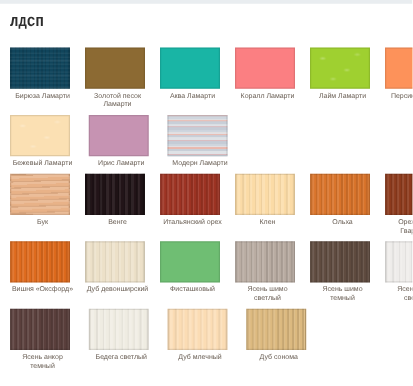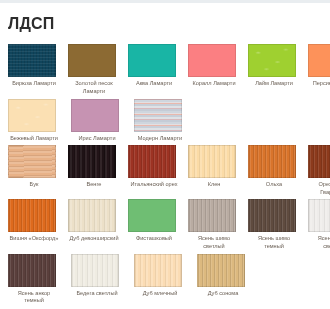--- a/index.html
+++ b/index.html
@@ -4,22 +4,22 @@
 <style>
   html,body{margin:0;padding:0;}
   body{
     width:330px;height:309px;overflow:hidden;
     background:#ffffff;
     font-family:"Liberation Sans","DejaVu Sans",sans-serif;
     -webkit-font-smoothing:antialiased;
   }
   #top-rule{height:3px;background:#e9edf0;width:100%;}
   #page-title{
-    font-size:16px;font-weight:bold;color:#2d2d2d;
-    padding:4px 0 0 8px;letter-spacing:.2px;line-height:11px;
+    font-size:11px;font-weight:bold;color:#2d2d2d;
+    padding:4px 0 0 8px;letter-spacing:.2px;line-height:11px;font-family:Liberation Mono, monospace;
   }
   #swatch-grid{padding:5px 0 0 0;}
   .row{display:flex;}
   .cell{width:55px;margin-left:8px;margin-bottom:3px;}
   .cell:first-child{margin-left:8px;}
   .swatch{
     width:48px;height:33px;border:1px solid rgba(0,0,0,.10);
     box-sizing:border-box;background-size:cover;position:relative;
   }
   .label{

